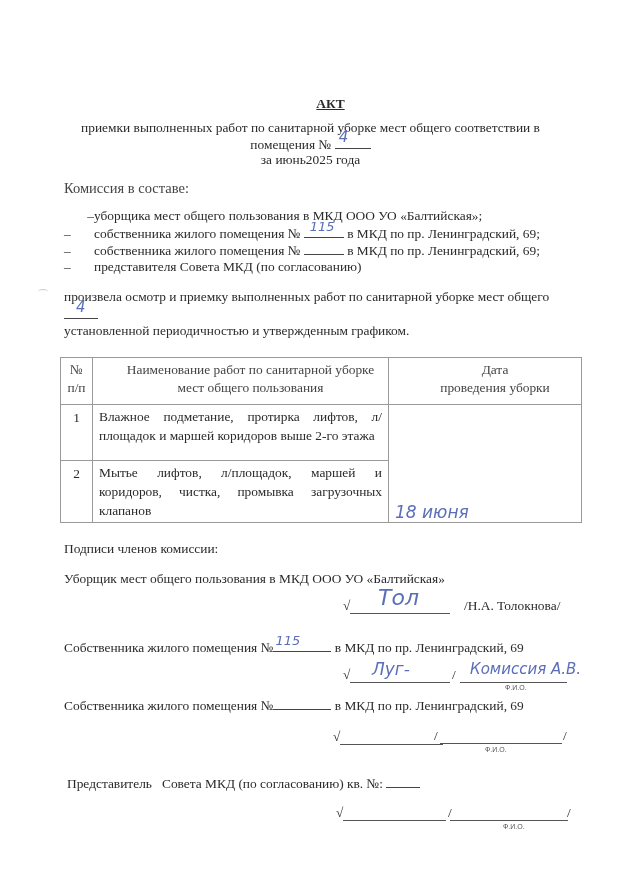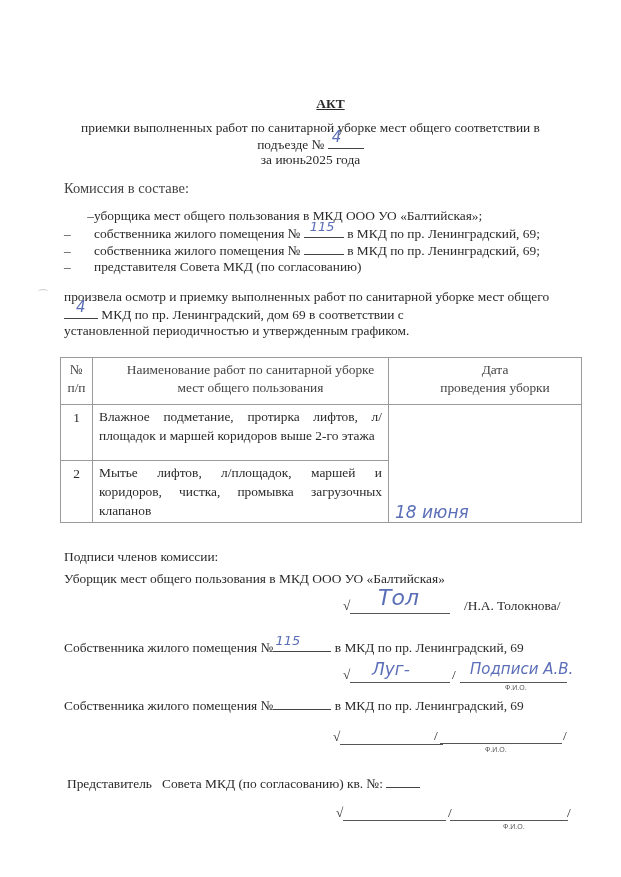--- a/index.html
+++ b/index.html
@@ -23,21 +23,21 @@
   .small { font-family: "Liberation Sans", sans-serif; font-size: 7px; color: #555; }
   .faint-mark { position: absolute; left: 38px; top: 289px; width: 10px; height: 4px; border-top: 1px solid #ccc; border-radius: 50%; }
 </style>
 </head>
 <body>
 
 <div class="abs title t"><span>АКТ</span></div>
 
 <div class="abs center t" style="top:120px;">приемки выполненных работ по санитарной уборке мест общего соответствии в</div>
 <div class="abs center t" style="top:136px;">
-  <span>подъезде №</span>
+  <span>помещения №</span>
   <span class="blank" style="width:36px;">
     <span class="hw" style="left:4px; top:-6px;">4</span>
   </span>
 </div>
 <div class="abs center t" style="top:152px;">за июнь2025 года</div>
 
 <div class="abs t" style="left:64px; top:180px; font-size:14.5px; color:#444;">Комиссия в составе:</div>
 
 <div class="abs t" style="left:64px; top:208px;text-align:right;">
   <span class="dash">–</span><span>уборщика мест общего пользования в МКД ООО УО «Балтийская»;</span>
@@ -57,21 +57,20 @@
 <div class="abs t" style="left:64px; top:259px;">
   <span class="dash">–</span><span>представителя Совета МКД (по согласованию)</span>
 </div>
 
 <div class="faint-mark"></div>
 <div class="abs t" style="left:64px; top:289px;">произвела осмотр и приемку выполненных работ по санитарной уборке мест общего</div>
 <div class="abs t" style="left:64px; top:306px;">
   <span class="blank" style="width:34px;">
     <span class="hw" style="left:12px; top:-6px;">4</span>
   </span>
-  <span>МКД по пр. Ленинградский, дом 69 в соответствии с</span>
 </div>
 <div class="abs t" style="left:64px; top:323px;">установленной периодичностью и утвержденным графиком.</div>
 
 <table class="works">
   <thead>
     <tr>
       <td class="num">
         <div>№</div>
         <div>п/п</div>
       </td>
@@ -93,39 +92,39 @@
         <span class="hw" style="left:6px; bottom:2px; font-size:17px;">18 июня</span>
       </td>
     </tr>
     <tr style="height:56px;">
       <td class="num">2</td>
       <td class="name">Мытье лифтов, л/площадок, маршей и коридоров, чистка, промывка загрузочных клапанов</td>
     </tr>
   </tbody>
 </table>
 
-<div class="abs t" style="left:64px; top:541px;margin-top:8px;">Подписи членов комиссии:</div>
+<div class="abs t" style="left:64px; top:541px;">Подписи членов комиссии:</div>
 
 <div class="abs t" style="left:64px; top:571px;">Уборщик мест общего пользования в МКД ООО УО «Балтийская»</div>
 <div class="abs t" style="left:343px; top:598px;">√</div>
 <div class="sigline" style="left:350px; top:613px; width:100px;"></div>
 <span class="hw" style="left:378px; top:590px; font-size:22px;">Тол</span>
 <div class="abs t" style="left:464px; top:598px;">/Н.А. Толокнова/</div>
 
 <div class="abs t" style="left:64px; top:639px;">
   <span>Собственника жилого помещения №</span><span class="blank" style="width:58px;">
     <span class="hw" style="left:2px; top:-6px; font-size:13px;">115</span>
   </span> <span>в МКД по пр. Ленинградский, 69</span>
 </div>
 <div class="abs t" style="left:343px; top:667px;">√</div>
 <div class="sigline" style="left:350px; top:682px; width:100px;"></div>
 <span class="hw" style="left:372px; top:662px; font-size:17px;">Луг-</span>
 <div class="abs t" style="left:452px; top:667px;">/</div>
 <div class="sigline" style="left:460px; top:682px; width:107px;"></div>
-<span class="hw" style="left:470px; top:662px; font-size:15px;">Подписи А.В.</span>
+<span class="hw" style="left:470px; top:662px; font-size:15px;">Комиссия А.В.</span>
 <div class="abs small" style="left:505px; top:684px;">Ф.И.О.</div>
 
 <div class="abs t" style="left:64px; top:697px;">
   <span>Собственника жилого помещения №</span><span class="blank" style="width:58px;"></span> <span>в МКД по пр. Ленинградский, 69</span>
 </div>
 <div class="abs t" style="left:333px; top:729px;">√</div>
 <div class="sigline" style="left:340px; top:744px; width:103px;"></div>
 <div class="abs t" style="left:434px; top:728px;">/</div>
 <div class="sigline" style="left:440px; top:743px; width:122px;"></div>
 <div class="abs t" style="left:563px; top:728px;">/</div>

